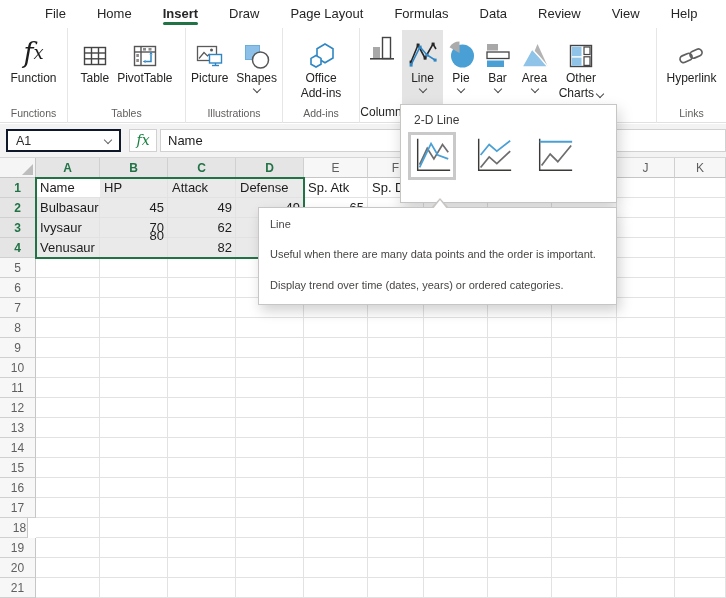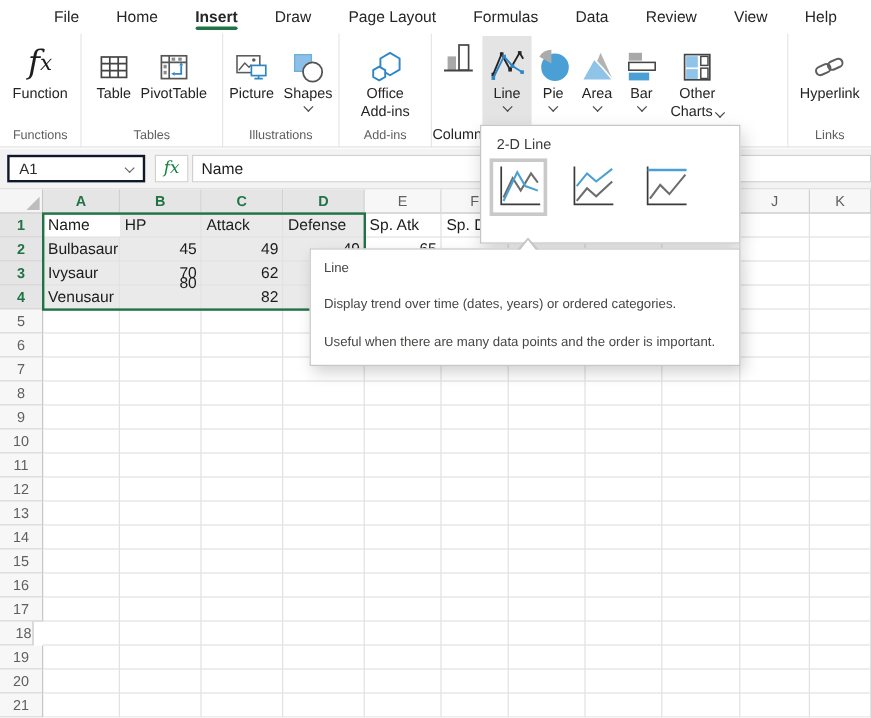--- a/index.html
+++ b/index.html
@@ -236,39 +236,39 @@
               <path d="M13.5,14 L13.5,2.5 A11.5,11.5 0 0 0 3.5,8.3 Z" fill="#ababab"></path>
             </svg>
           </span>
           <span class="lbl">Pie</span>
           <span class="chevrow">
               <span class="chev"></span>
             </span>
         </div>
         <div class="rbtn" style="width:29px;">
           <span class="ic">
-            <svg width="31" height="30" viewBox="0 0 31 30">
-              <polygon points="9,27 18.5,4 29,27" fill="#b3b3b3"></polygon>
-              <polygon points="3,27 13,9 20,16.5 29,27" fill="#8fc3e8" stroke="#fff" stroke-width="1.4"></polygon>
-            </svg>
-          </span>
-          <span class="lbl">Area</span>
-          <span class="chevrow">
-              <span class="chev"></span>
-            </span>
-        </div>
-        <div class="rbtn" style="width:29px;">
-          <span class="ic">
             <svg width="30" height="30" viewBox="0 0 30 30">
               <rect x="4" y="4" width="11" height="6.5" fill="#a8a8a8"></rect>
               <rect x="4" y="12" width="22" height="6.5" fill="#fff" stroke="#444" stroke-width="1.3"></rect>
               <rect x="4" y="20.5" width="17" height="6.5" fill="#4aa0d5"></rect>
             </svg>
           </span>
           <span class="lbl">Bar</span>
+          <span class="chevrow">
+              <span class="chev"></span>
+            </span>
+        </div>
+        <div class="rbtn" style="width:29px;">
+          <span class="ic">
+            <svg width="31" height="30" viewBox="0 0 31 30">
+              <polygon points="9,27 18.5,4 29,27" fill="#b3b3b3"></polygon>
+              <polygon points="3,27 13,9 20,16.5 29,27" fill="#8fc3e8" stroke="#fff" stroke-width="1.4"></polygon>
+            </svg>
+          </span>
+          <span class="lbl">Area</span>
           <span class="chevrow">
               <span class="chev"></span>
             </span>
         </div>
         <div class="rbtn" style="width:48px;">
           <span class="ic">
             <svg width="28" height="28" viewBox="0 0 28 28">
               <rect x="3.5" y="3.5" width="21" height="21" fill="#fff" stroke="#444" stroke-width="1.4"></rect>
               <rect x="4.8" y="4.8" width="9.7" height="9.4" fill="#8fc3e8"></rect>
               <rect x="4.8" y="15.6" width="9.7" height="8.2" fill="#8fc3e8"></rect>
@@ -421,17 +421,17 @@
           <path d="M7,3 V36 H41" fill="none" stroke="#3b3a39" stroke-width="1.5"></path>
           <line x1="7" y1="6" x2="41" y2="6" stroke="#4aa0d5" stroke-width="2"></line>
           <polyline points="9,31 18,19 26,27 40,10" fill="none" stroke="#6d6d6d" stroke-width="1.8"></polyline>
         </svg>
       </div>
     </div>
   </div>
 
   <div class="tip">
     <p class="tip-title">Line</p>
+    <p>Useful when there are many data points and the order is important.</p>
     <p>Display trend over time (dates, years) or ordered categories.</p>
-    <p>Useful when there are many data points and the order is important.</p>
   </div>
 
 </div>
 
 </body></html>

